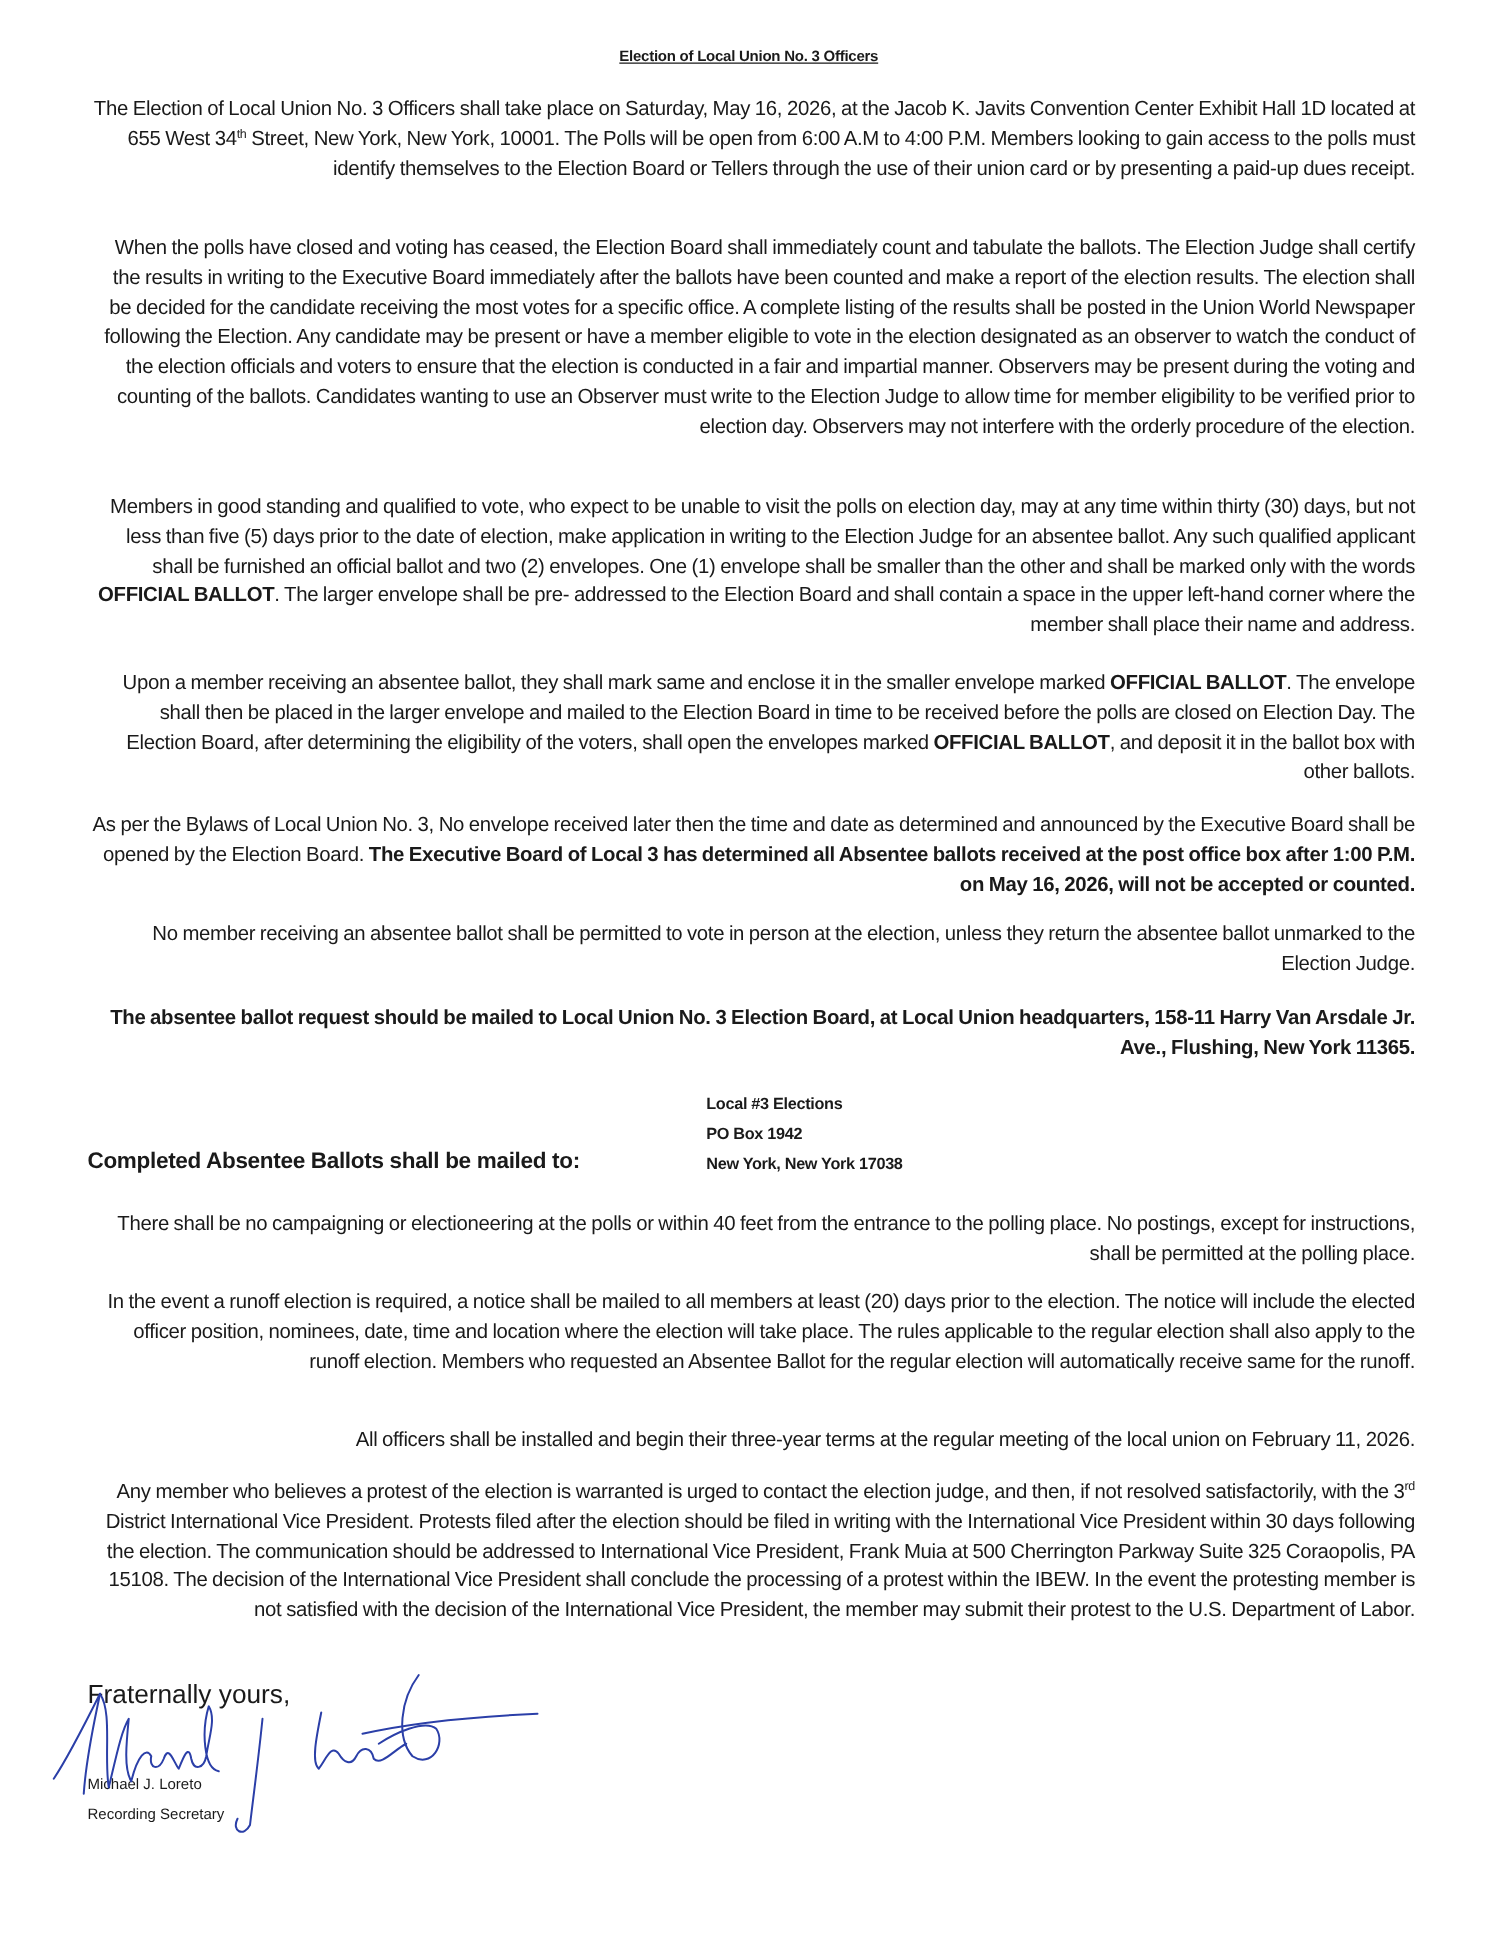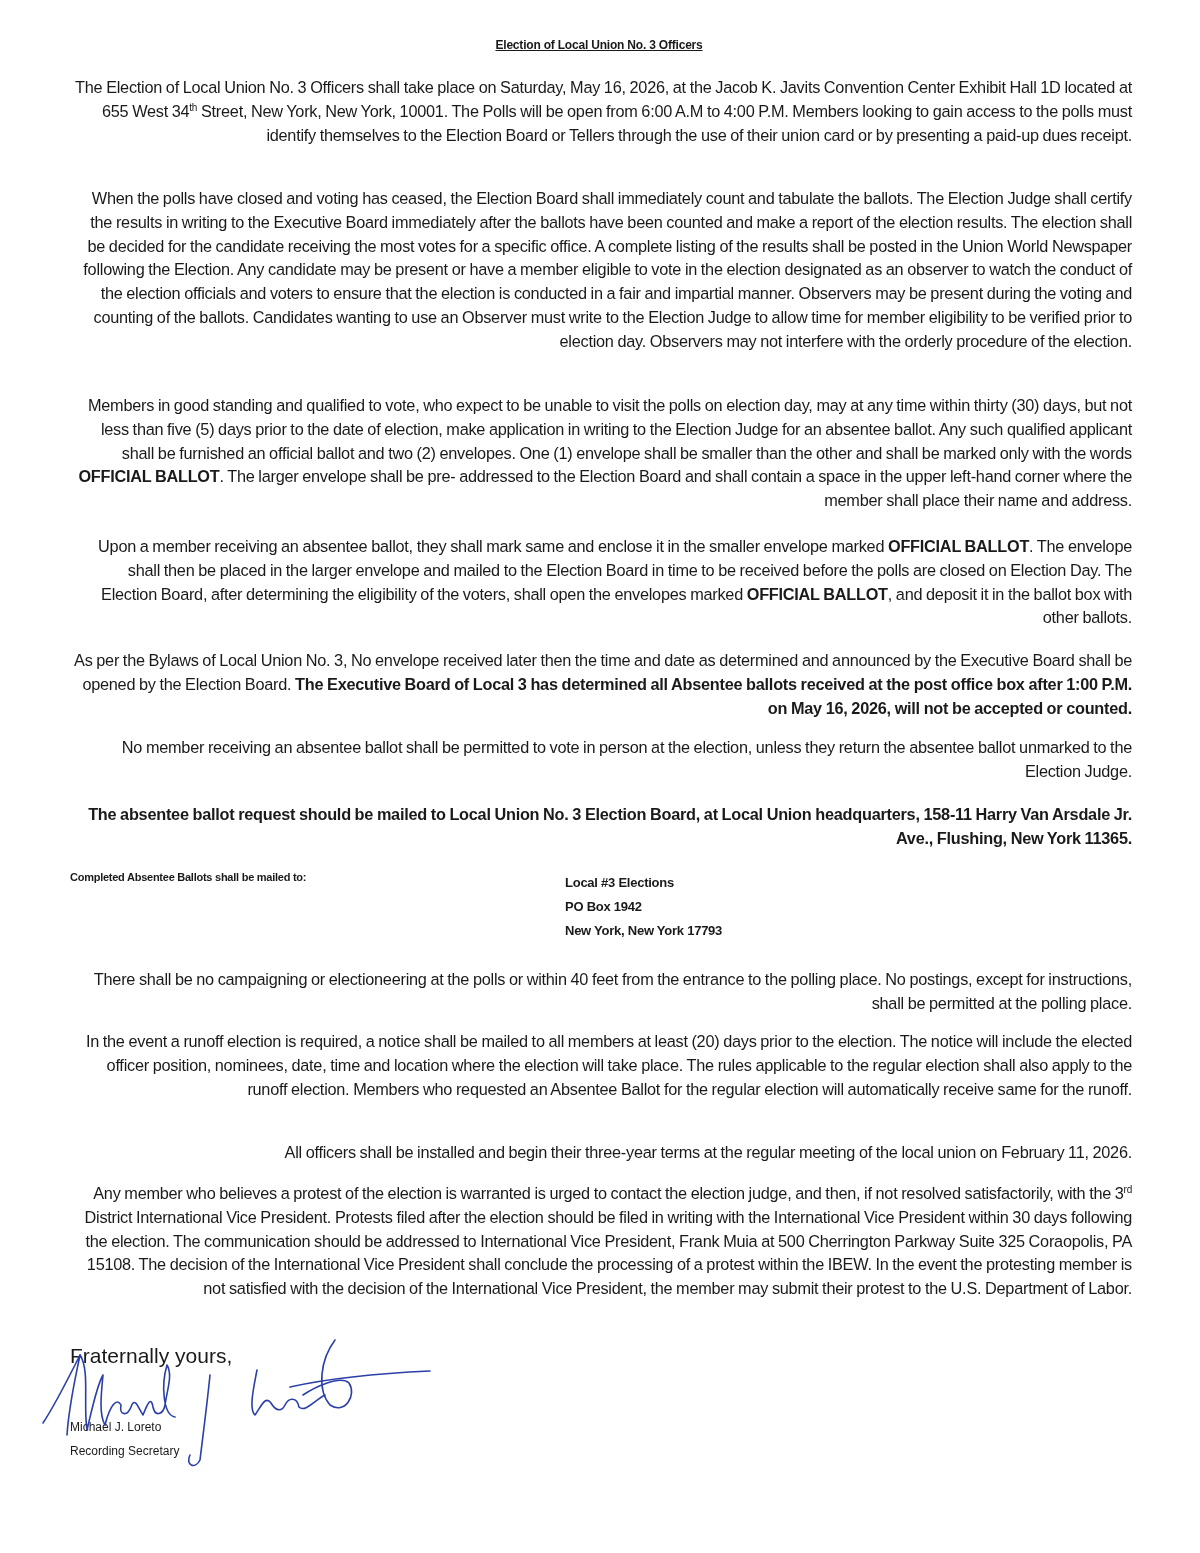--- a/index.html
+++ b/index.html
@@ -14,21 +14,21 @@
     letter-spacing: -0.2px;
   }
   p.para {
     position: absolute; left: 0; margin: 0; width: 1062px;
     font-size: 16.3px; line-height: 23.8px; letter-spacing: -0.25px;
     word-spacing: -0.5px; text-align: right;
   }
   b { font-weight: bold; }
   sup { font-size: 10px; line-height: 0; vertical-align: 6px; }
   .mail-label {
-    position: absolute; left: 0; top: 871px; font-weight: bold; font-size: 11px;
+    position: absolute; left: 0; top: 918px; font-weight: bold; font-size: 18px;
     letter-spacing: -0.25px;
     text-align: center;
   }
   .mail-addr {
     position: absolute; left: 495px; top: 871px; font-weight: bold; font-size: 13px;
     line-height: 24px; letter-spacing: -0.25px;
   }
   .mail-addr div { height: 24px; }
   .closing { position: absolute; left: 0; top: 1344px; font-size: 21px; }
   .signer { position: absolute; left: 0; top: 1415px; font-size: 12px; line-height: 24px; }
@@ -51,21 +51,21 @@
   <p class="para" style="top:649px"><span>As per the Bylaws of Local Union No. 3, No envelope received later then the time and date as determined and announced by the Executive Board shall be opened by the Election Board. </span><b>The Executive Board of Local 3 has determined all Absentee ballots received at the post office box after 1:00 P.M. on May 16, 2026, will not be accepted or counted.</b></p>
 
   <p class="para" style="top:736px">No member receiving an absentee ballot shall be permitted to vote in person at the election, unless they return the absentee ballot unmarked to the Election Judge.</p>
 
   <p class="para" style="top:803px; font-weight:bold">The absentee ballot request should be mailed to Local Union No. 3 Election Board, at Local Union headquarters, 158-11 Harry Van Arsdale Jr. Ave., Flushing, New York 11365.</p>
 
   <div class="mail-label">Completed Absentee Ballots shall be mailed to:</div>
   <div class="mail-addr">
     <div>Local #3 Elections</div>
     <div>PO Box 1942</div>
-    <div>New York, New York 17793</div>
+    <div>New York, New York 17038</div>
   </div>
 
   <p class="para" style="top:968px">There shall be no campaigning or electioneering at the polls or within 40 feet from the entrance to the polling place. No postings, except for instructions, shall be permitted at the polling place.</p>
 
   <p class="para" style="top:1030px">In the event a runoff election is required, a notice shall be mailed to all members at least (20) days prior to the election. The notice will include the elected officer position, nominees, date, time and location where the election will take place. The rules applicable to the regular election shall also apply to the runoff election. Members who requested an Absentee Ballot for the regular election will automatically receive same for the runoff.</p>
 
   <p class="para" style="top:1141px">All officers shall be installed and begin their three-year terms at the regular meeting of the local union on February 11, 2026.</p>
 
   <p class="para" style="top:1182px"><span>Any member who believes a protest of the election is warranted is urged to contact the election judge, and  then, if not resolved satisfactorily, with the 3</span><sup>rd</sup><span> District International Vice President. Protests filed after the election should be filed in writing with the International Vice President within 30 days following the election. The communication should be addressed to International Vice President, Frank Muia at 500 Cherrington Parkway Suite 325 Coraopolis, PA 15108. The decision of the International Vice President shall conclude the processing of a protest within the IBEW. In the event the protesting member is not satisfied with the decision of the International Vice President, the member may submit their protest to the U.S. Department of Labor.</span></p>
 

